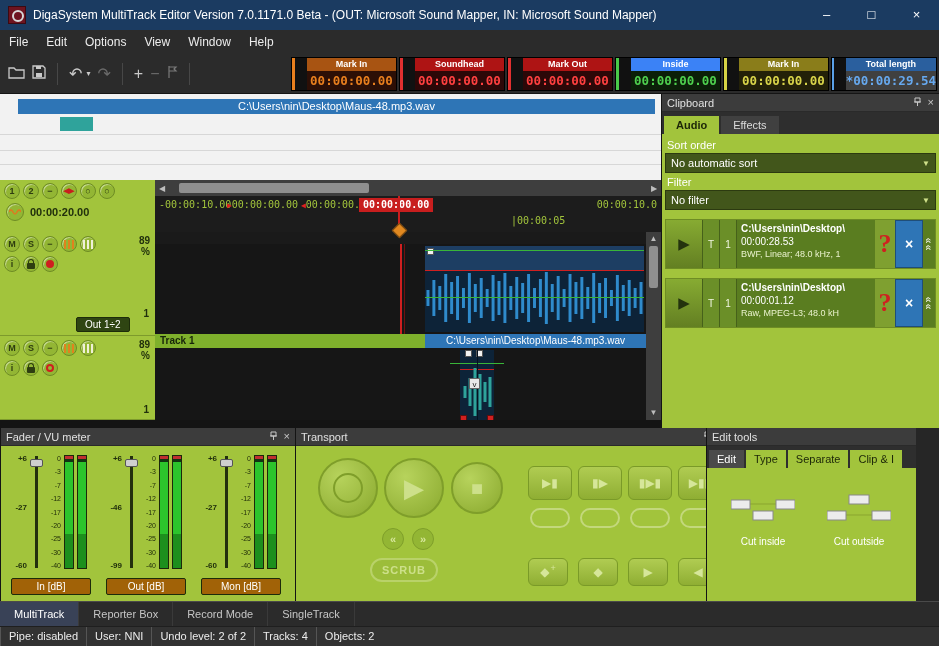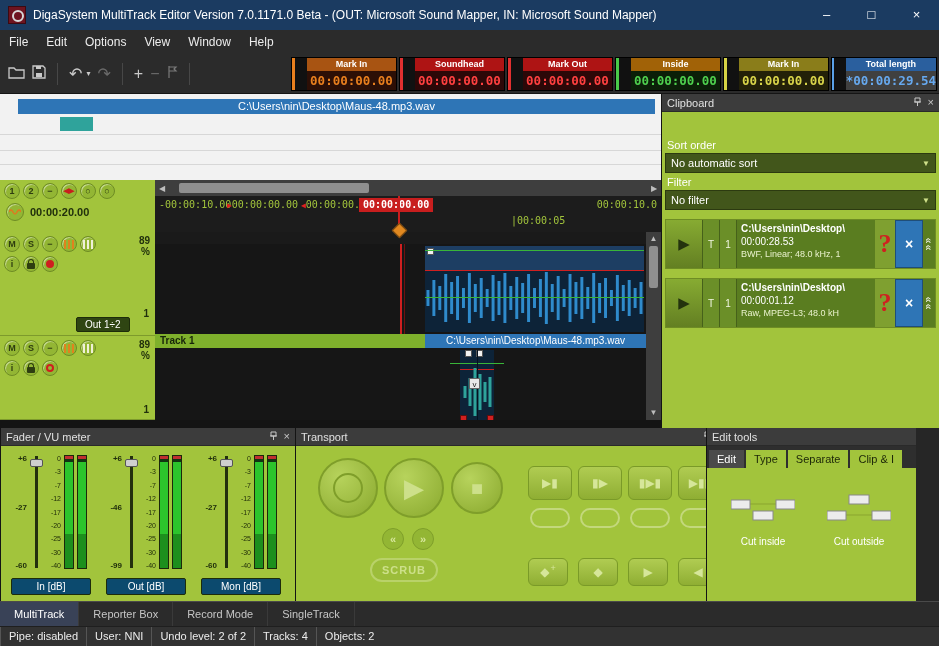--- a/index.html
+++ b/index.html
@@ -24,21 +24,21 @@
   .tsep{width:1px;height:22px;background:#474747;margin:0 4px;}
   .caretmini{font-size:8px;color:#c9c9c9;margin-left:-3px;}
   .timers{margin-left:auto;margin-right:2px;display:flex;gap:2px;}
   .timer{width:104px;height:32px;display:flex;background:#111;border:1px solid #000;}
   .tstripe{width:3px;}
   .tmain{flex:1;display:flex;flex-direction:column;padding-left:12px;}
   .thead{height:13px;font-size:9px;font-weight:bold;color:#fff;text-align:center;line-height:13px;}
   .tval{flex:1;font-family:"DejaVu Sans Mono",monospace;font-size:12.5px;font-weight:bold;text-align:center;line-height:19px;}
   .t-or .tstripe{background:#e87f1e}.t-or .thead{background:#a85412}.t-or .tval{color:#e87f1e;background:#2c0f06}
   .t-rd .tstripe{background:#e03030}.t-rd .thead{background:#ae1414}.t-rd .tval{color:#ff4040;background:#2c0808}
-  .t-gn .tstripe{background:#49c949}.t-gn .thead{background:#a16207}.t-gn .tval{color:#4ecf4e;background:#0b1f08}
+  .t-gn .tstripe{background:#49c949}.t-gn .thead{background:#3b82f6}.t-gn .tval{color:#4ecf4e;background:#0b1f08}
   .t-ol .tstripe{background:#d6d245}.t-ol .thead{background:#8a7d1a}.t-ol .tval{color:#d8d44a;background:#232108}
   .t-bl .tstripe{background:#5aa0e8}.t-bl .thead{background:#2a5f9e}.t-bl .tval{color:#66a8ee;background:#404040}
 
   
   .main{position:absolute;top:94px;left:0;width:939px;height:334px;background:#1a1a1a;}
   .editor{position:absolute;left:0;top:0;width:661px;height:334px;background:#1a1a1a;}
   .clip{position:absolute;left:661px;top:0;width:278px;height:334px;background:#a2c43c;border-left:1px solid #141414;box-sizing:border-box;}
 
   
   .overview{position:absolute;left:0;top:0;width:661px;height:86px;background:#f2f2f2;}
@@ -125,21 +125,21 @@
   .fgroup{position:absolute;top:8px;width:88px;height:116px;display:flex;}
   .fcol-labels{width:20px;position:relative;font-size:8px;color:#21300c;font-weight:bold;}
   .fcol-labels span{position:absolute;right:2px;}
   .fl-top{top:0;} .fl-mid{top:42%;} .fl-bot{bottom:0;}
   .fcol-slider{width:15px;position:relative;}
   .ftrack{position:absolute;left:6px;top:2px;bottom:2px;width:3px;background:#23300e;}
   .fhandle{position:absolute;left:1px;top:5px;width:13px;height:8px;background:#cfcfcf;border:1px solid #555;border-radius:2px;box-sizing:border-box;}
   .fcol-scale{width:20px;display:flex;flex-direction:column;justify-content:space-between;font-size:7px;color:#1e2a08;text-align:right;padding:1px 3px 1px 0;box-sizing:border-box;}
   .fcol-vu{width:26px;display:flex;gap:3px;padding-top:1px;}
   .vubar{width:8px;height:112px;background:linear-gradient(to bottom,#c03030 0 3px,#123412 3px 6px,#2cc42c 6px 70%,#1d8f1d 70% 100%);border:1px solid #1c280a;}
-  .fbtn{position:absolute;top:132px;width:80px;background:#0c4a6e;color:#fff;font-size:10px;text-align:center;padding:2px 0;border:1px solid #1d2c0a;border-radius:2px;font-family:"Liberation Sans",sans-serif;}
+  .fbtn{position:absolute;top:132px;width:80px;background:#a16207;color:#fff;font-size:10px;text-align:center;padding:2px 0;border:1px solid #1d2c0a;border-radius:2px;font-family:"Liberation Sans",sans-serif;}
 
   
   .bigbtn{position:absolute;border-radius:50%;background:radial-gradient(circle at 35% 30%,#b7d35c,#8aa92e);border:2px solid #7f9e2a;box-sizing:border-box;display:flex;align-items:center;justify-content:center;}
   .bigbtn .inner{width:26px;height:26px;border-radius:50%;border:2px solid #7f9e2a;}
   .bigglyph{color:#cde08a;}
   .smcir{position:absolute;width:22px;height:22px;border-radius:50%;background:#93b634;border:1px solid #7f9e2a;color:#d6e69a;font-size:11px;font-weight:bold;display:flex;align-items:center;justify-content:center;box-sizing:border-box;}
   .scrub{position:absolute;border-radius:12px;background:#9cbd3a;border:2px solid #b9d269;color:#cde08a;font-weight:bold;font-size:11px;display:flex;align-items:center;justify-content:center;letter-spacing:1px;box-sizing:border-box;}
   .tgbtn{position:absolute;width:44px;height:34px;border-radius:6px;background:linear-gradient(#b0cc52,#8fae33);border:1px solid #7a9a28;color:#d6e69a;font-size:12px;display:flex;align-items:center;justify-content:center;box-sizing:border-box;}
   .loopbtn{position:absolute;width:40px;height:20px;border-radius:10px;border:2px solid #c3d87c;background:transparent;box-sizing:border-box;}
   .tsmall{position:absolute;width:40px;height:28px;border-radius:6px;background:linear-gradient(#b0cc52,#8fae33);border:1px solid #7a9a28;color:#d6e69a;font-size:12px;display:flex;align-items:center;justify-content:center;box-sizing:border-box;}
@@ -408,20 +408,24 @@
       <div class="phead">
         <span>Clipboard</span>
         <span class="sp"></span>
         <span class="pico">
           <svg width="9" height="10" viewBox="0 0 9 10">
               <path d="M2 1h5v4H2z M4.5 5v4 M1 5h7" stroke="#c8c8c8" fill="none" stroke-width="1"></path>
             </svg>
         </span>
         <span class="pico">×</span>
       </div>
+      <div class="cliptabs">
+        <span class="ctab active">Audio</span>
+        <span class="ctab inactive">Effects</span>
+      </div>
       <div class="clipbody">
         <div class="cliplabel">Sort order</div>
         <div class="dd">
           <span>No automatic sort</span>
           <span class="ddcaret">▼</span>
         </div>
         <div class="cliplabel">Filter</div>
         <div class="dd">
           <span>No filter</span>
           <span class="ddcaret">▼</span>

